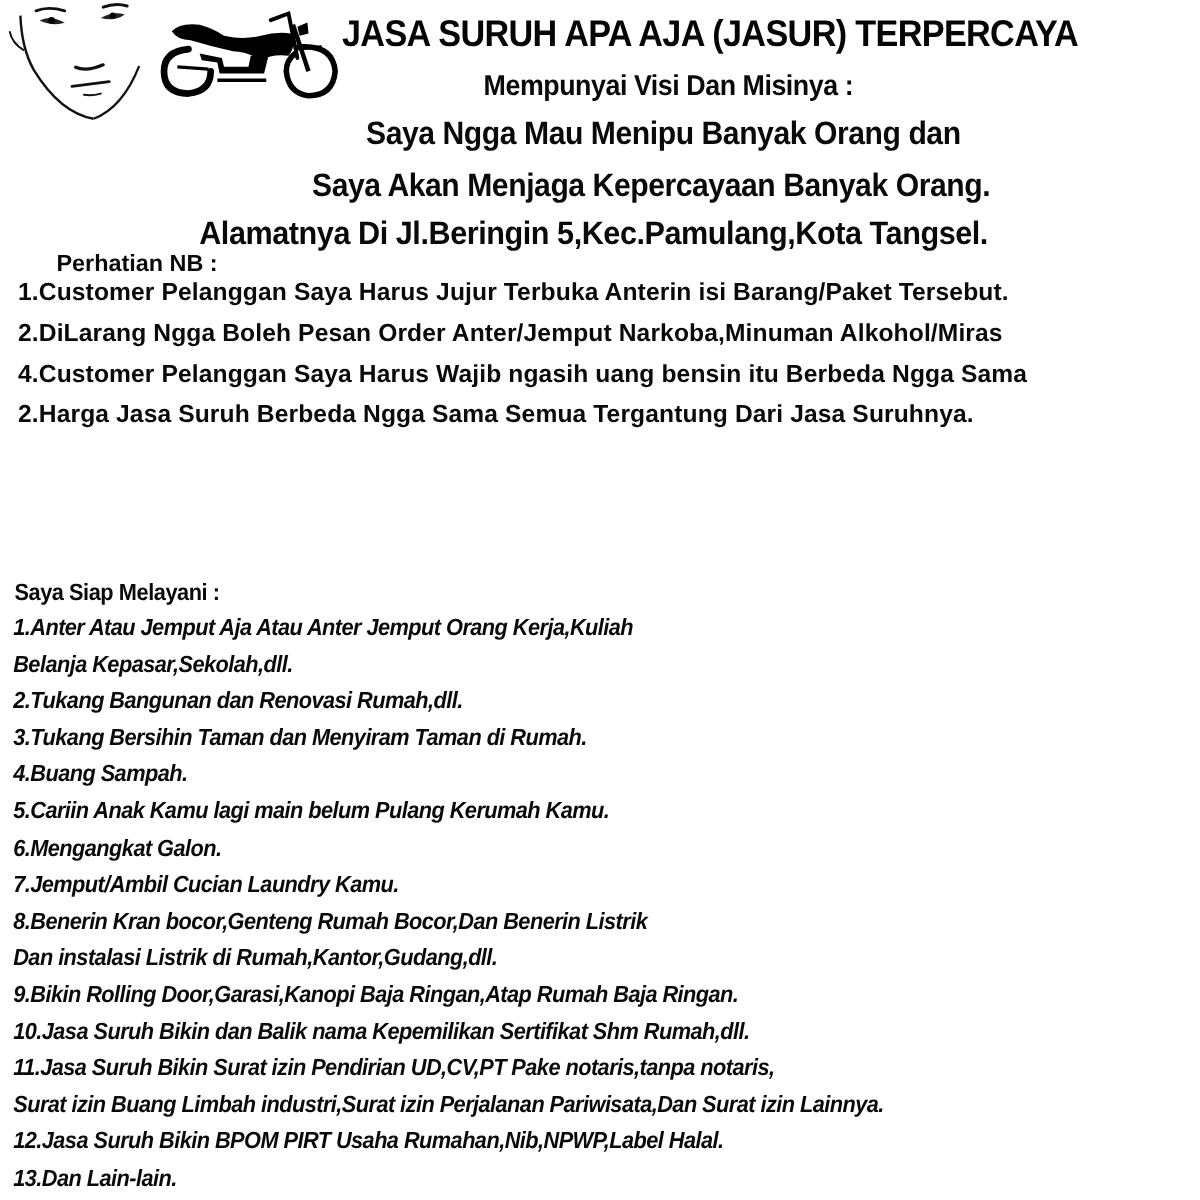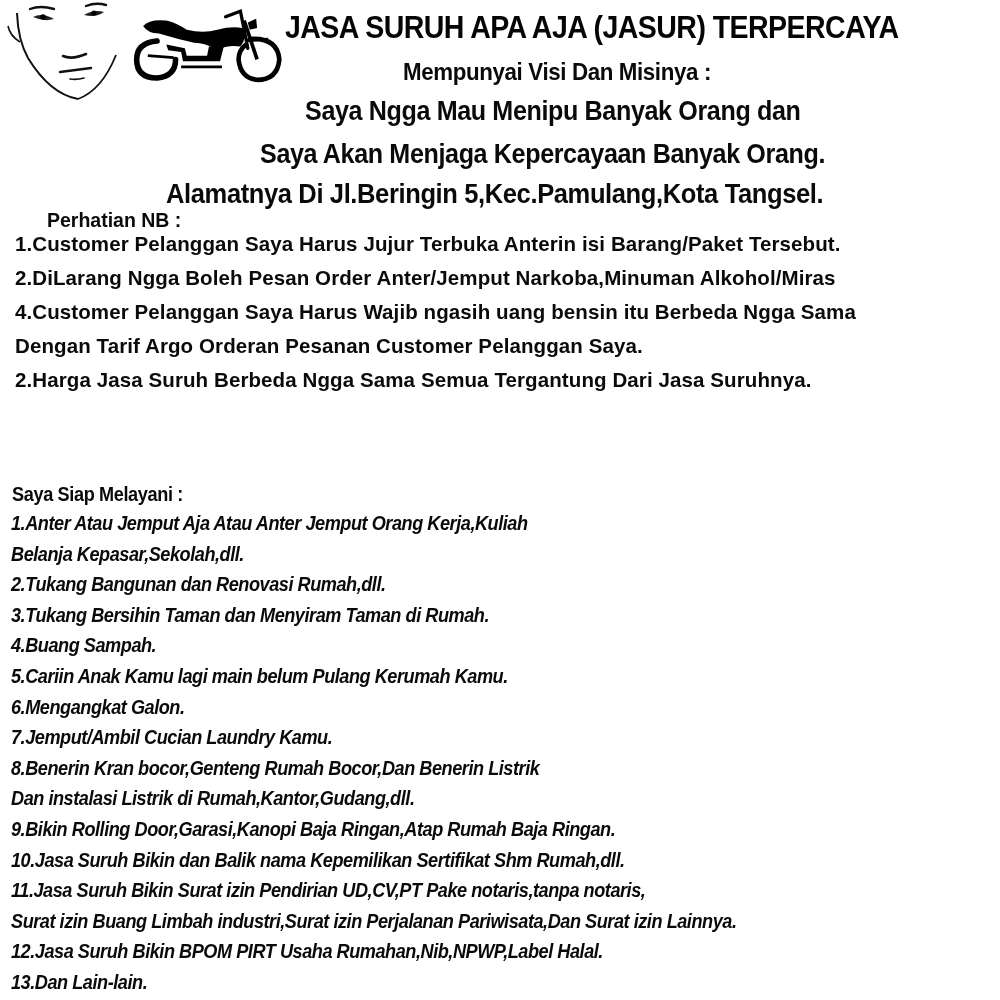--- a/index.html
+++ b/index.html
@@ -141,21 +141,20 @@
 <div class="abs vision-heading">Mempunyai Visi Dan Misinya :</div>
 <div class="abs vision-line-1">Saya Ngga Mau Menipu Banyak Orang dan</div>
 <div class="abs vision-line-2">Saya Akan Menjaga Kepercayaan Banyak Orang.</div>
 <div class="abs address">Alamatnya Di Jl.Beringin 5,Kec.Pamulang,Kota Tangsel.</div>
 
 <div class="abs nb-heading">Perhatian NB :</div>
 <ul class="abs nb-list">
   <li>1.Customer Pelanggan Saya Harus Jujur Terbuka Anterin isi Barang/Paket Tersebut.</li>
   <li>2.DiLarang Ngga Boleh Pesan Order Anter/Jemput Narkoba,Minuman Alkohol/Miras</li>
   <li>4.Customer Pelanggan Saya Harus Wajib ngasih uang bensin itu Berbeda Ngga Sama</li>
-  <li>Dengan Tarif Argo Orderan Pesanan Customer Pelanggan Saya.</li>
   <li>2.Harga Jasa Suruh Berbeda Ngga Sama Semua Tergantung Dari Jasa Suruhnya.</li>
 </ul>
 
 <div class="abs svc-heading">Saya Siap Melayani :</div>
 <ul class="abs svc-list">
   <li>1.Anter Atau Jemput Aja Atau Anter Jemput Orang Kerja,Kuliah</li>
   <li>Belanja Kepasar,Sekolah,dll.</li>
   <li>2.Tukang Bangunan dan Renovasi Rumah,dll.</li>
   <li>3.Tukang Bersihin Taman dan Menyiram Taman di Rumah.</li>
   <li>4.Buang Sampah.</li>

